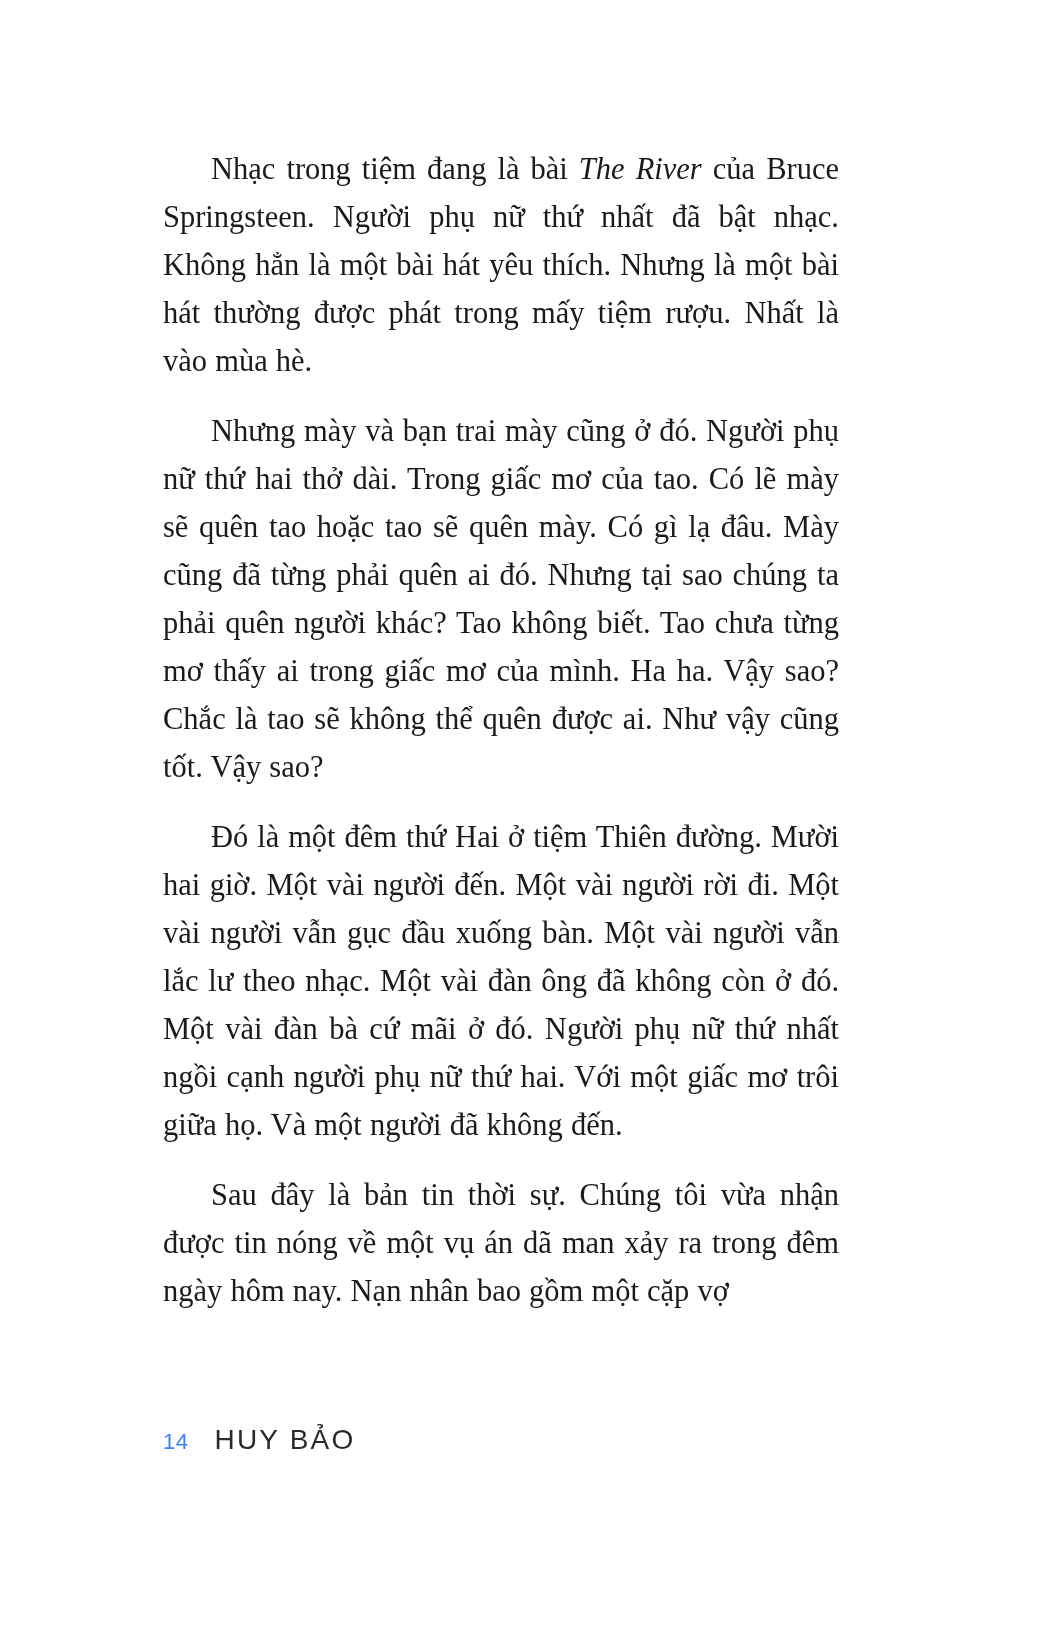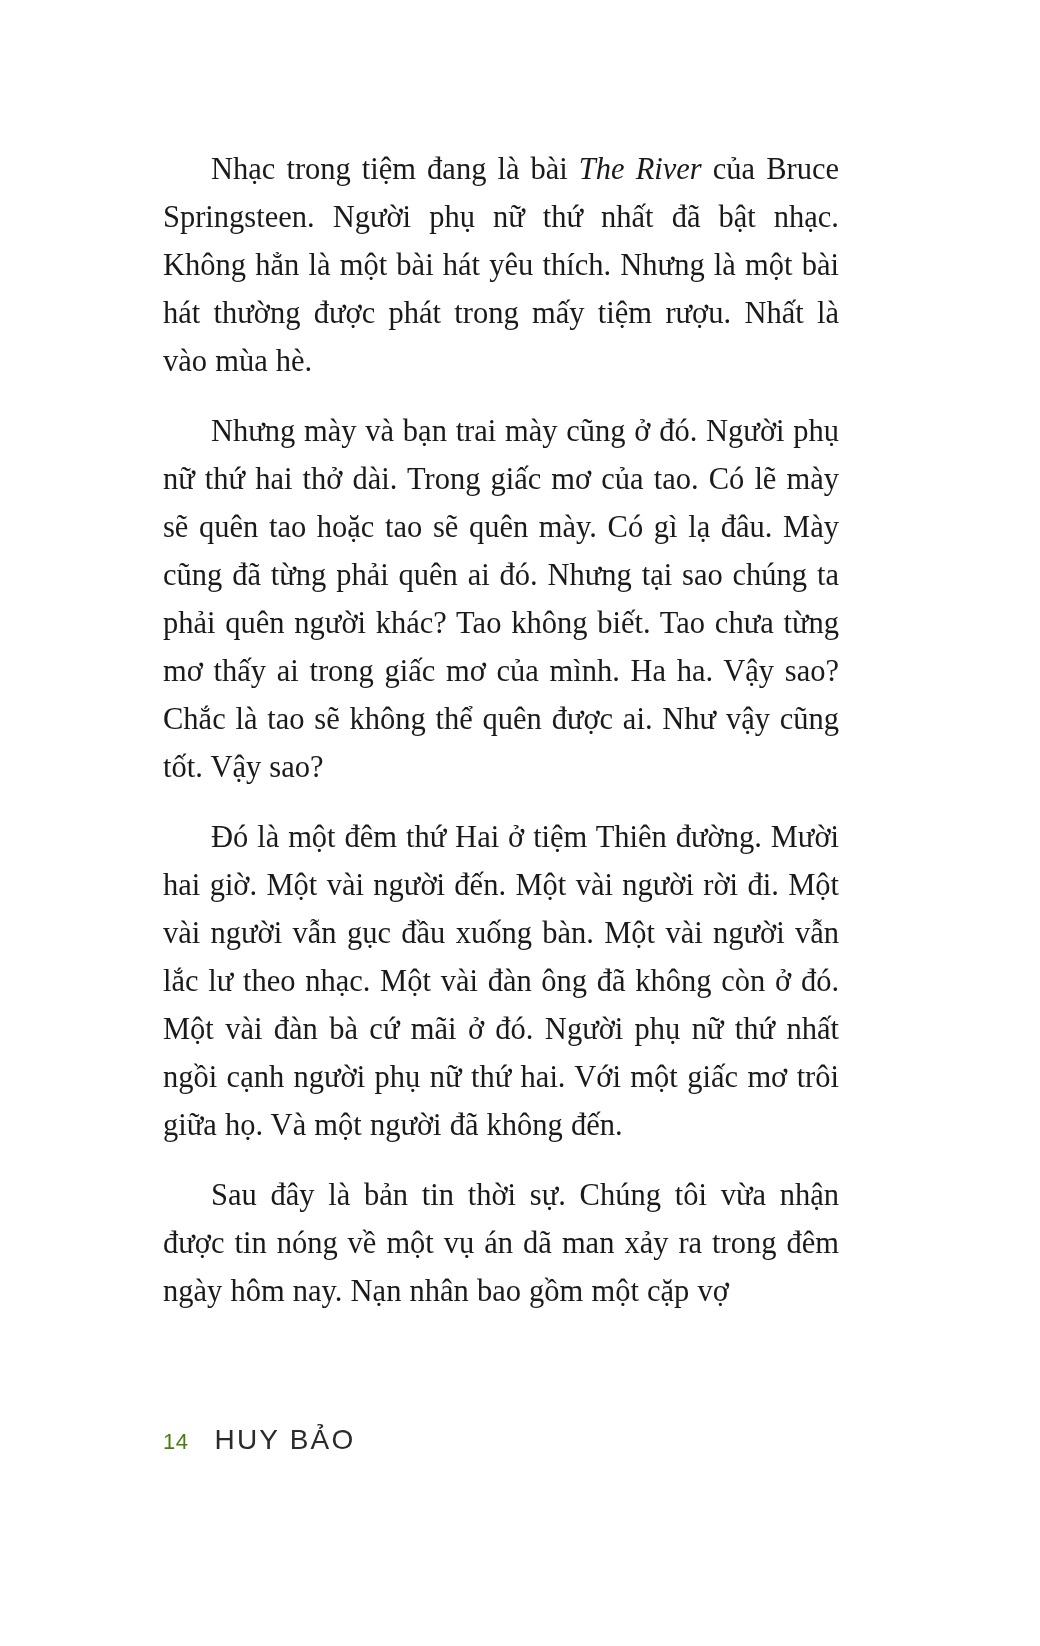--- a/index.html
+++ b/index.html
@@ -46,21 +46,21 @@
     position: absolute;
     left: 163px;
     bottom: 190px;
     display: flex;
     align-items: baseline;
     gap: 26px;
   }
   .folio {
     font-family: "Liberation Sans", sans-serif;
     font-size: 22px;
-    color: #4d7c0f;
+    color: #3b82f6;
     letter-spacing: 0.5px;
     margin-top: 26px;
   }
   .running-head {
     font-family: "Liberation Sans", sans-serif;
     font-size: 28px;
     color: #2b2b2b;
     letter-spacing: 2.2px;
   }
 </style>

